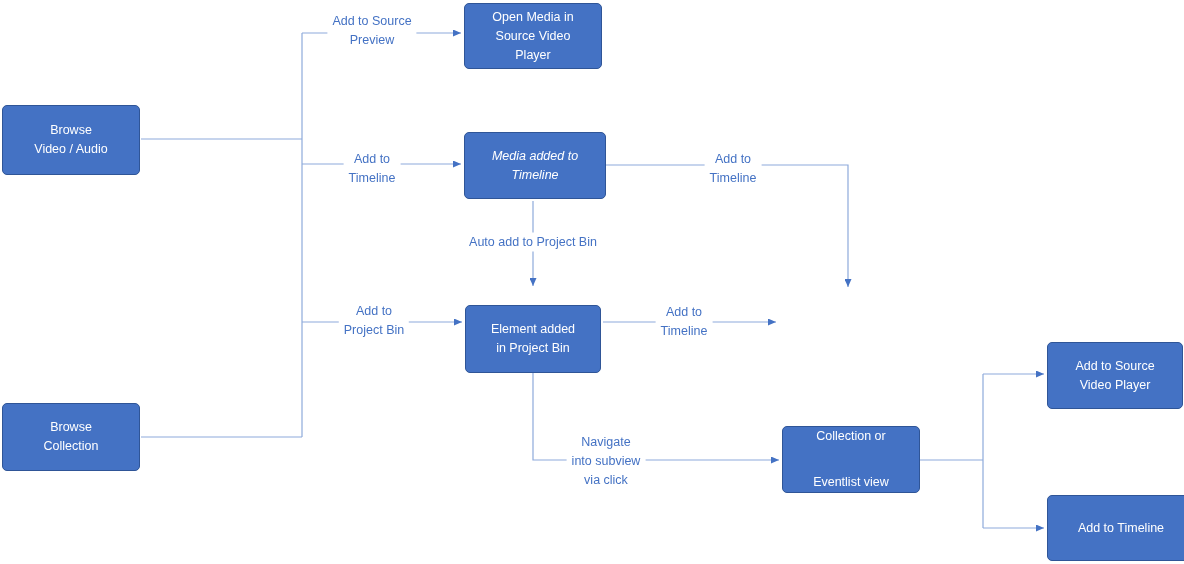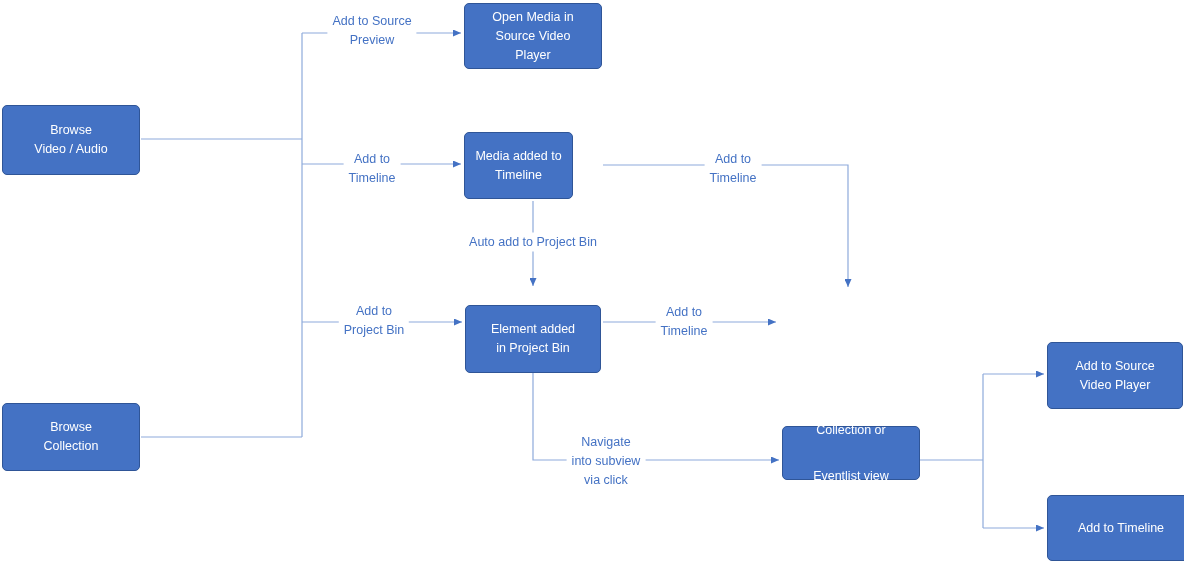--- a/index.html
+++ b/index.html
@@ -90,29 +90,29 @@
   </div>
   <div class="node" style="left:2px;top:403px;width:138px;height:68px;">
     <span>Browse</span>
     <span>Collection</span>
   </div>
   <div class="node" style="left:464px;top:3px;width:138px;height:66px;">
     <span>Open Media in</span>
     <span>Source Video</span>
     <span>Player</span>
   </div>
-  <div class="node" style="left:464px;top:132px;width:109px;height:67px;">
+  <div class="node" style="left:464px;top:132px;width:142px;height:67px;font-style:italic;">
     <span>Media added to</span>
     <span>Timeline</span>
   </div>
   <div class="node" style="left:465px;top:289px;width:136px;height:68px;margin-top:16px;">
     <span>Element added</span>
     <span>in Project Bin</span>
   </div>
-  <div class="node" style="left:782px;top:426px;width:138px;height:54px;gap:27px;">
+  <div class="node" style="left:782px;top:426px;width:138px;height:67px;gap:27px;">
     <span>Collection or</span>
     <span>Eventlist view</span>
   </div>
   <div class="node" style="left:1047px;top:342px;width:136px;height:67px;">
     <span>Add to Source</span>
     <span>Video Player</span>
   </div>
   <div class="node" style="left:1047px;top:495px;width:148px;height:66px;">
     <span>Add to Timeline</span>
   </div>

